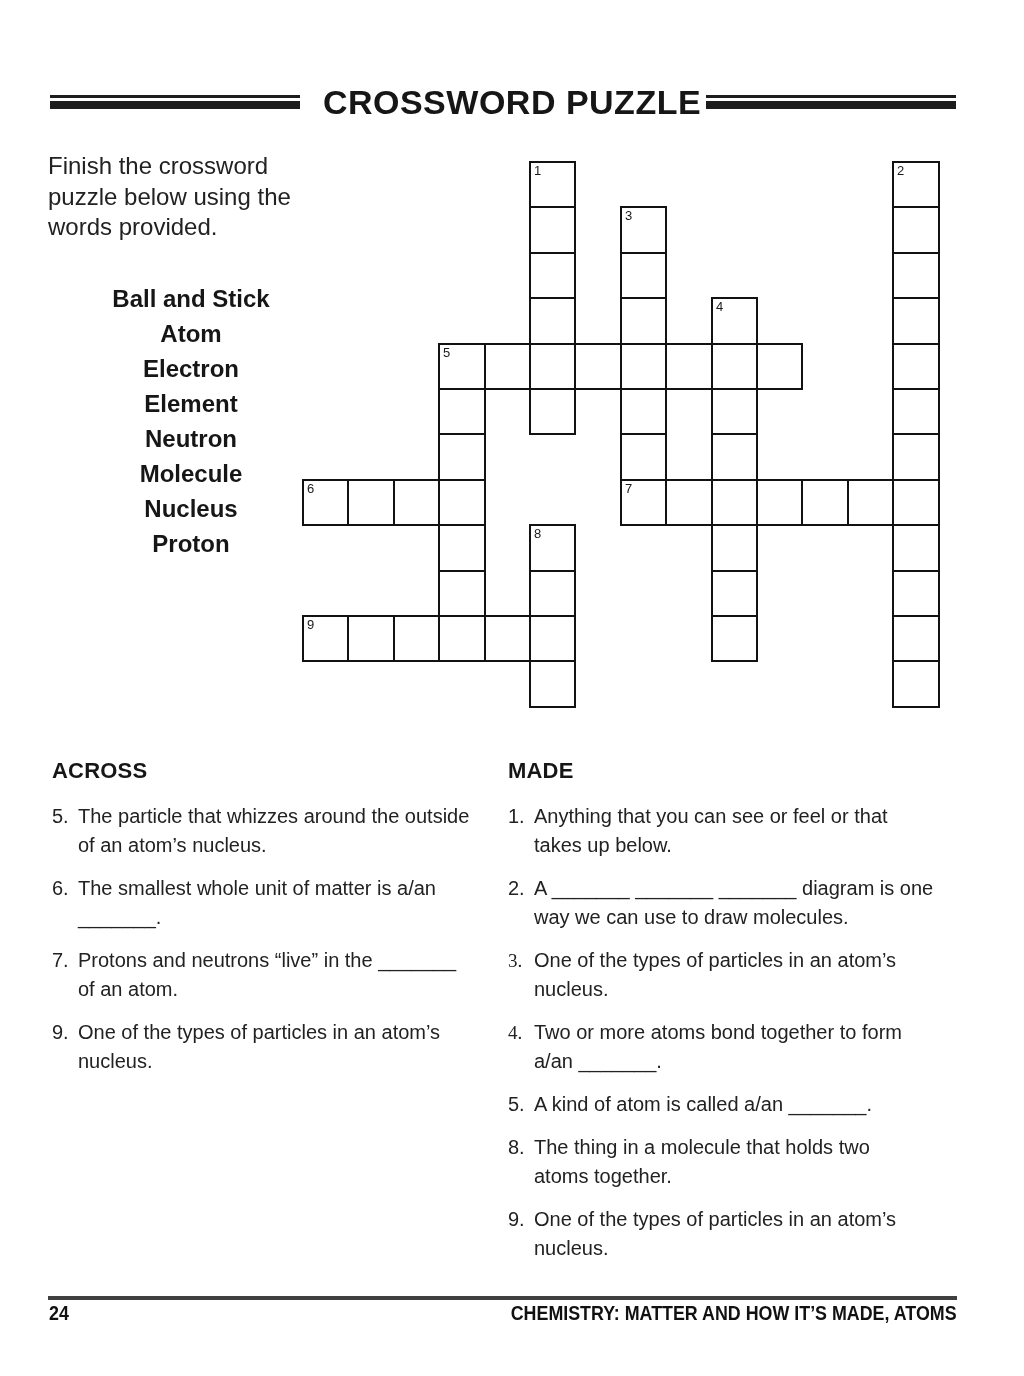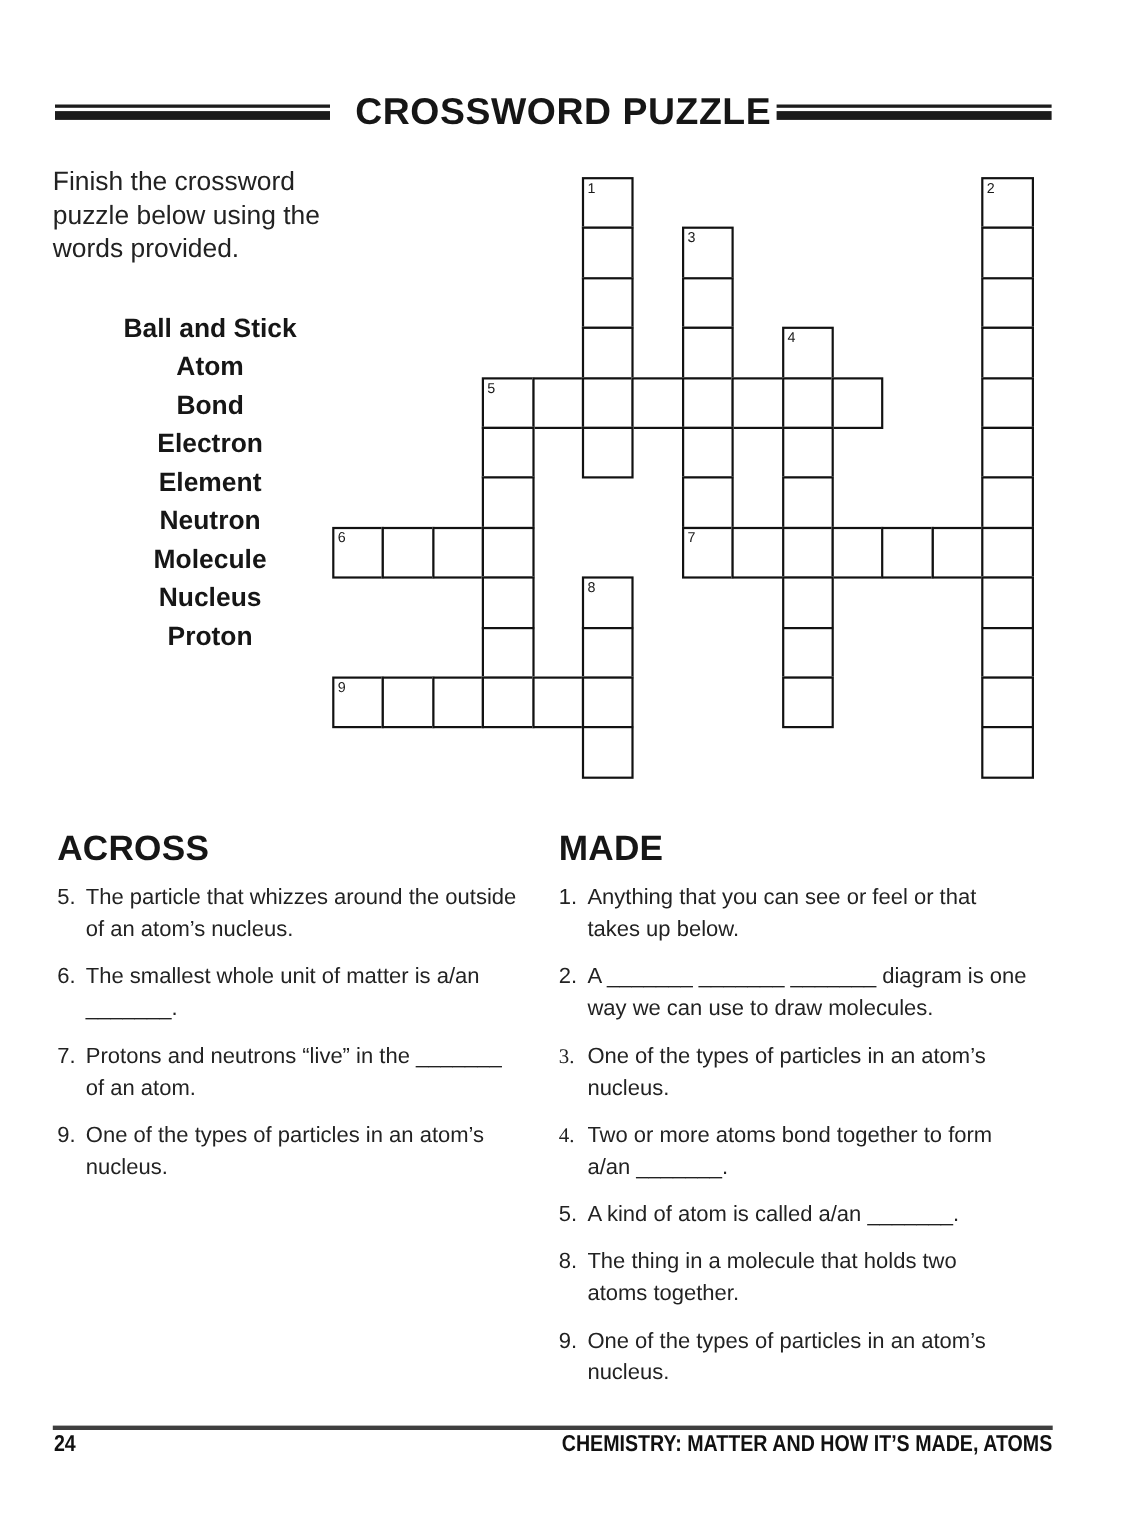--- a/index.html
+++ b/index.html
@@ -33,21 +33,21 @@
   }
   .cell-num {
     position:absolute; left:3px; top:0px; font-size:13px; line-height:15px;
     color:#1a1a1a; font-weight:400;
   }
   
   .clues { position:absolute; top:756px; }
   .clues-across { left:52px;  width:446px; }
   .clues-down   { left:508px; width:460px; }
   .clues h2 {
-    margin:0 0 16px 0; font-size:32px; line-height:30px; font-weight:700;
+    margin:0 0 16px 0; font-size:22px; line-height:30px; font-weight:700;
     letter-spacing:0.2px; color:#161616;
   }
   .clue-list { list-style:none; margin:0; padding:0; }
   .clue {
     position:relative; padding-left:26px; margin:0 0 14px 0;
     font-size:20px; line-height:29px; color:#222;
   }
   .clue .num { position:absolute; left:0; top:0; }
   .clue .txt { white-space:pre-line; }
   .alt-num .num { font-family:"Liberation Serif", serif; font-size:19px; }
@@ -79,21 +79,20 @@
   </div>
   <div class="page-title">CROSSWORD PUZZLE</div>
 
   <div class="intro">Finish the crossword
 puzzle below using the
 words provided.</div>
 
   <div class="word-bank">
     <div>Ball and Stick</div>
     <div>Atom</div>
-    <div>Bond</div>
     <div>Electron</div>
     <div>Element</div>
     <div>Neutron</div>
     <div>Molecule</div>
     <div>Nucleus</div>
     <div>Proton</div>
   </div>
 
   <div class="grid">
       <div class="cell" style="left: 529px; top: 161px; width: 47px; height: 47px;">

